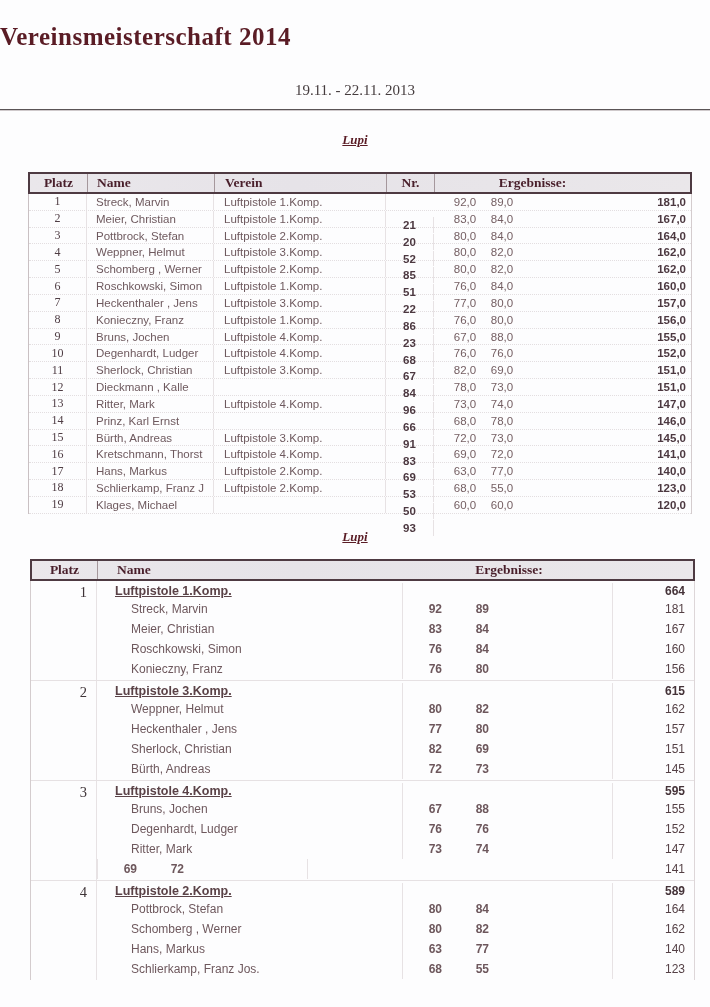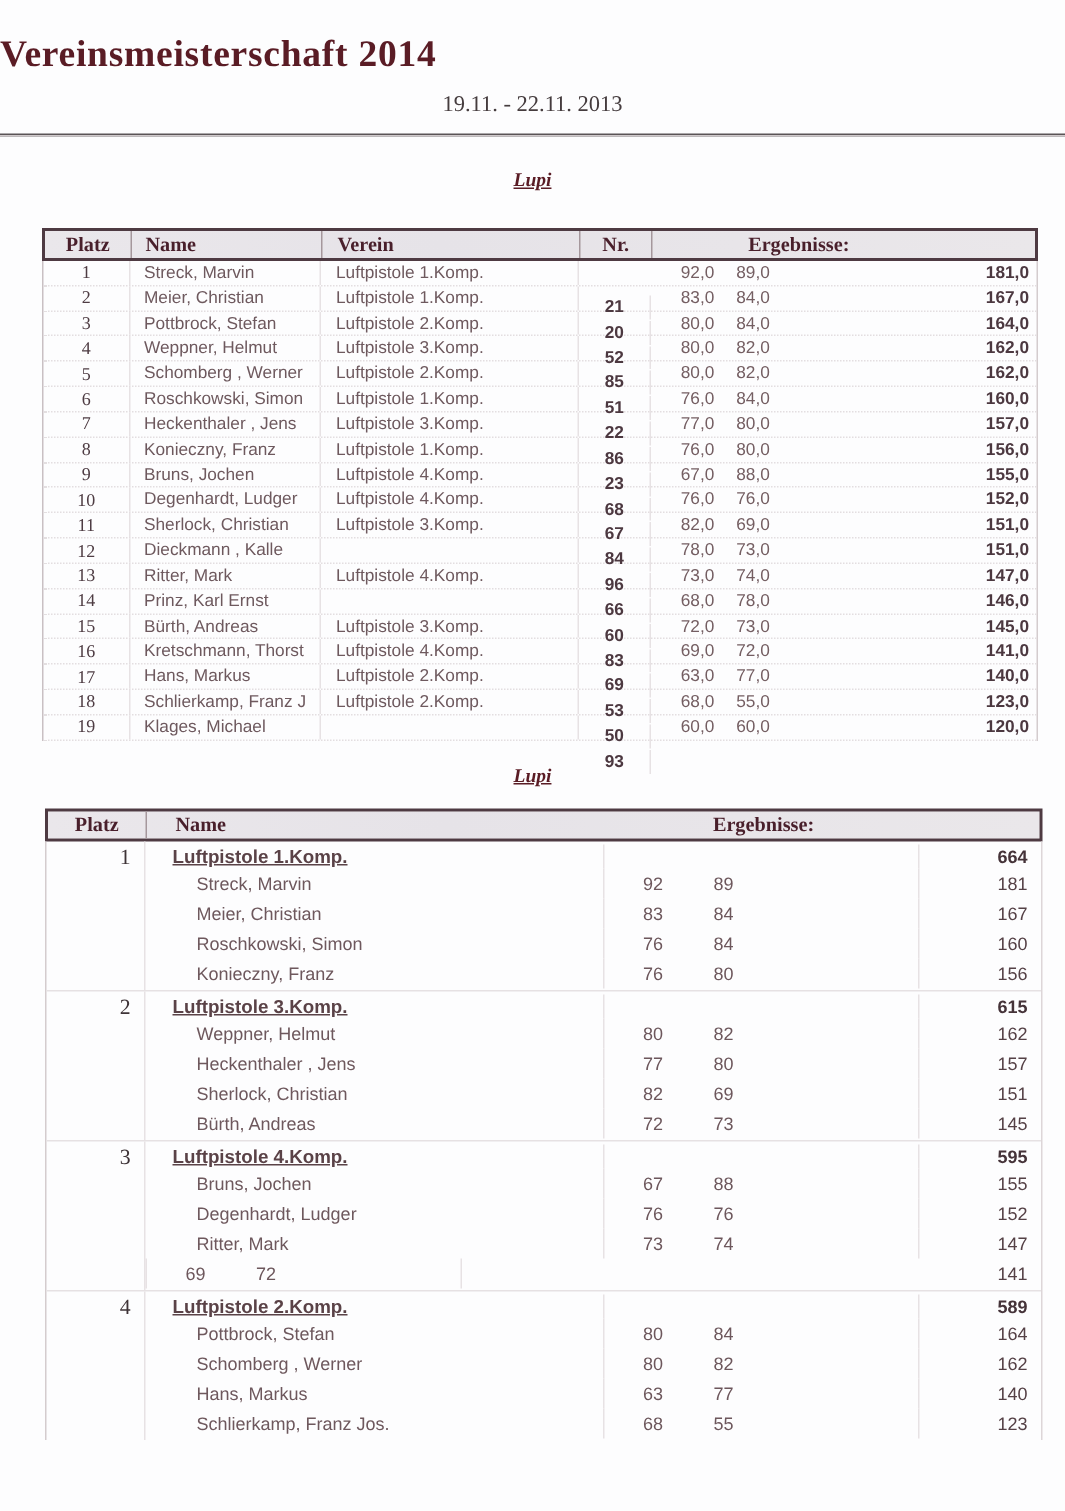--- a/index.html
+++ b/index.html
@@ -13,21 +13,21 @@
   }
   .doc-title {
     margin-top: 23px;
     font-family: "Liberation Serif", "DejaVu Serif", serif;
     font-weight: bold;
     font-size: 25px;
     letter-spacing: 0.5px;
     color: #5a1c25;
   }
   .doc-date {
-    margin-top: 11px;
+    margin-top: 31px;
     text-align: center;
     font-family: "Liberation Serif", "DejaVu Serif", serif;
     font-size: 15px;
     color: #453c3e;
   }
   .doc-rule {
     margin-top: 10px;
     height: 2px;
     background: #5a5456;
     border-bottom: 1px solid #cfc9cb;
@@ -115,21 +115,21 @@
   .g-row { display: flex; align-items: center; height: 20px; font-size: 12px; }
   .g-row.team-row { height: 18px; padding-top: 2px; }
   .g-name { width: 305px; padding-left: 34px; color: #6e585d; }
   .team-row .g-name { padding-left: 18px; }
   .team-name {
     font-weight: bold;
     text-decoration: underline;
     color: #5a4247;
     font-size: 12.5px;
   }
-  .g-scores { width: 210px; height: 100%; display: flex; align-items: center; padding-left: 9px; border-left: 1px solid #e7e2e4; }
+  .g-scores { width: 210px; height: 100%; display: flex; align-items: center; padding-left: 9px; border-left: 1px solid #e7e2e4; font-weight: bold; }
   .g-scores .s { width: 30px; text-align: right; color: #6d575c; }
   .g-scores .s + .s { margin-left: 17px; }
   .g-total { flex: 1; height: 100%; display: flex; align-items: center; justify-content: flex-end; padding-right: 9px; border-left: 1px solid #e7e2e4; color: #554146; }
   .team-row .g-total { font-weight: bold; color: #453339; }
 </style>
 </head>
 <body>
 
 <div class="doc-title">Vereinsmeisterschaft 2014</div>
 <div class="doc-date">19.11. - 22.11. 2013</div>
@@ -300,21 +300,21 @@
           <span class="s">73,0</span>
           <span class="s">74,0</span>
           <span class="tot">147,0</span>
         </div>
       </div>
 
       <div class="t1-row">
         <div class="cell c1-platz">14</div>
         <div class="cell c1-name">Prinz, Karl Ernst</div>
         <div class="cell c1-verein"></div>
-        <div class="cell c1-nr">60</div>
+        <div class="cell c1-nr">91</div>
         <div class="cell c1-erg">
           <span class="s">68,0</span>
           <span class="s">78,0</span>
           <span class="tot">146,0</span>
         </div>
       </div>
 
       <div class="t1-row">
         <div class="cell c1-platz">15</div>
         <div class="cell c1-name">Bürth, Andreas</div>

